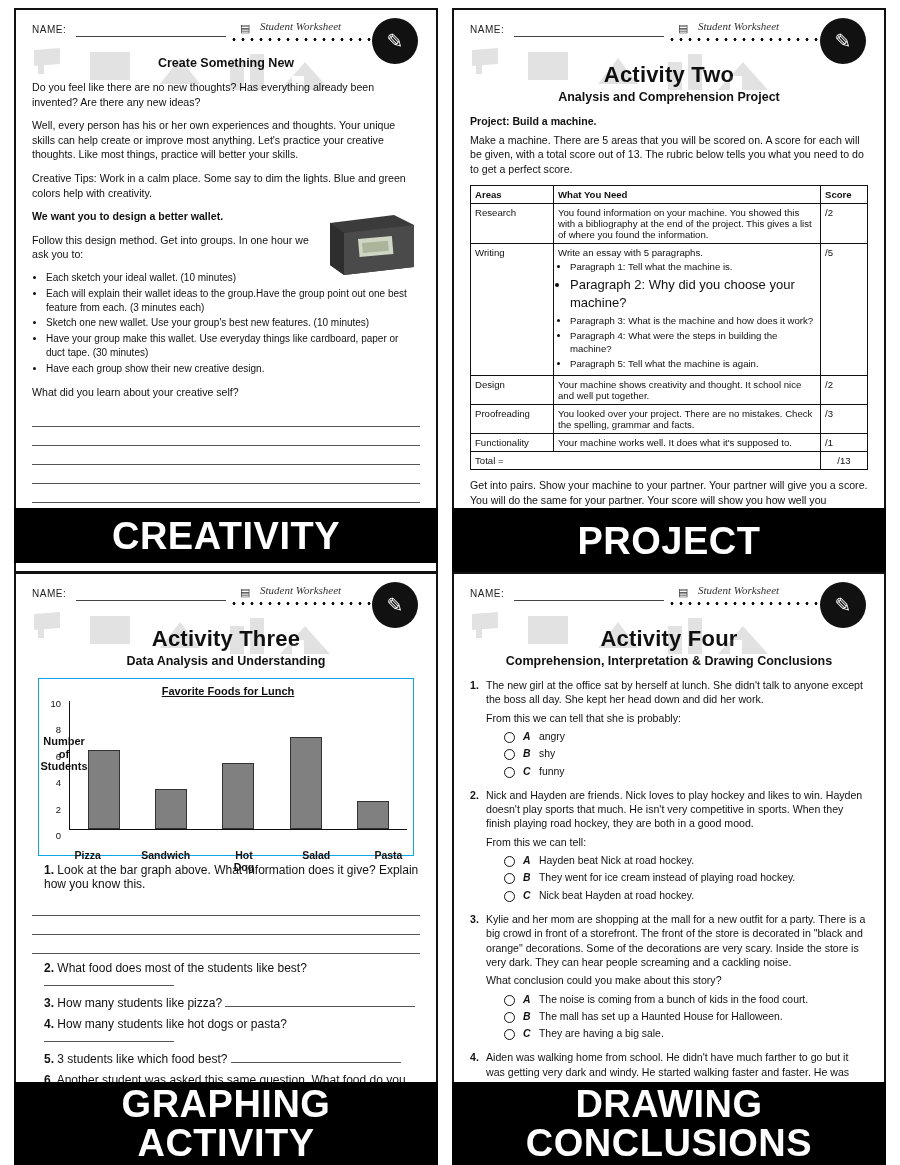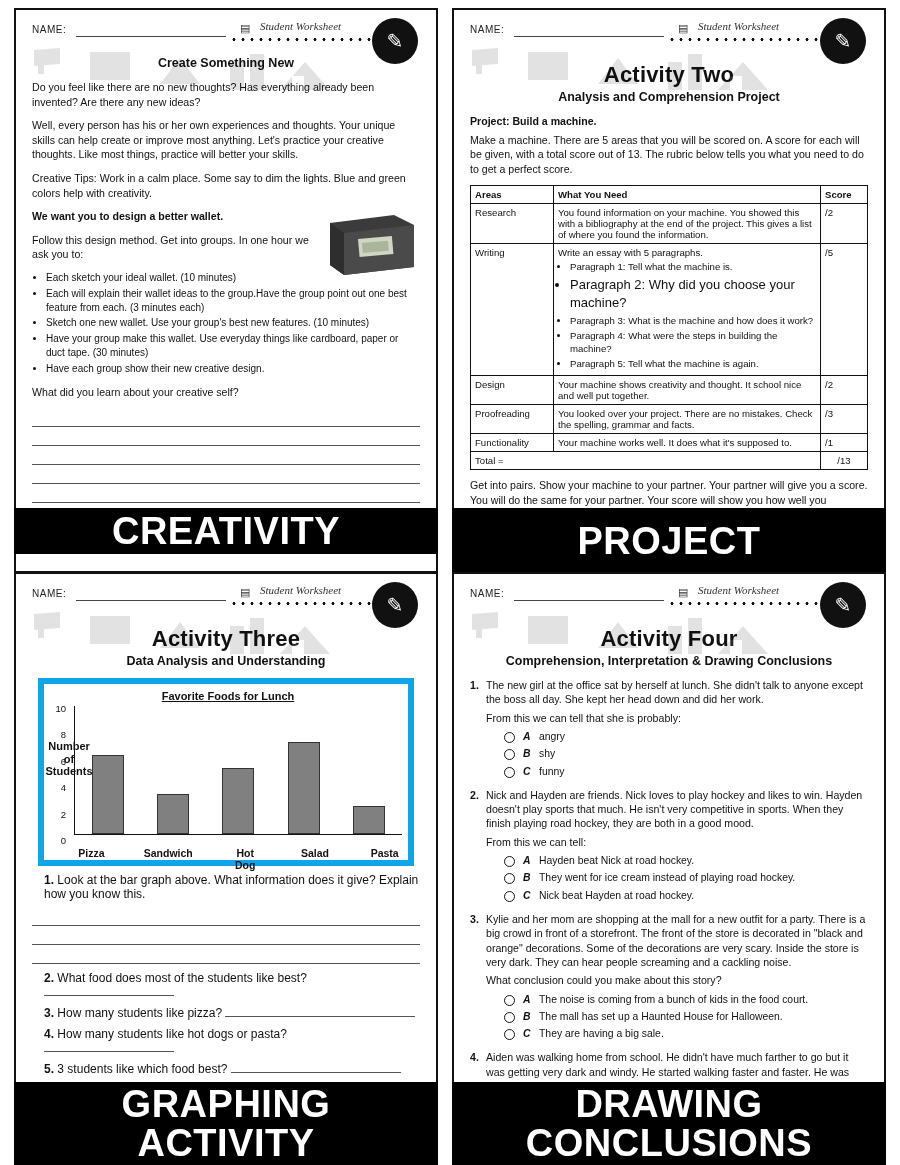--- a/index.html
+++ b/index.html
@@ -5,21 +5,21 @@
   html,body{margin:0;padding:0;background:#ffffff;}
   body{width:900px;height:1165px;font-family:"Liberation Sans",sans-serif;color:#111;}
   .page{position:relative;width:900px;height:1165px;}
   .quad{position:absolute;background:#fff;border:2px solid #111;box-sizing:border-box;overflow:hidden;}
   .q1{left:14px;top:8px;width:424px;height:565px;}
   .q2{left:452px;top:8px;width:434px;height:565px;}
   .q3{left:14px;top:572px;width:424px;height:585px;}
   .q4{left:452px;top:572px;width:434px;height:585px;}
 
   .banner{position:absolute;background:#000;color:#fff;display:flex;align-items:center;justify-content:center;text-align:center;font-weight:bold;letter-spacing:.5px;line-height:1.0;}
-  .b1{left:14px;top:508px;width:424px;height:46px;font-size:38px;}
+  .b1{left:14px;top:508px;width:424px;height:55px;font-size:38px;}
   .b2{left:452px;top:508px;width:434px;height:65px;font-size:38px;}
   .b3{left:14px;top:1082px;width:424px;height:83px;font-size:38px;flex-direction:column;}
   .b4{left:452px;top:1082px;width:434px;height:83px;font-size:38px;flex-direction:column;}
   .b3 div,.b4 div{line-height:1.02;}
 
   .inner{position:relative;padding:10px 16px 6px 16px;height:100%;box-sizing:border-box;}
 
   
   .hdr{position:relative;height:36px;}
   .nm{position:absolute;left:0;top:4px;font-size:10px;letter-spacing:.5px;color:#222;}
@@ -52,28 +52,28 @@
   .scorecol{width:38px;text-align:left;}
   .areacol{width:74px;}
   .totalrow td{border:none;text-align:right;font-size:9.6px;padding-top:2px;}
   .totalrow td.tbox{border:1px solid #111;text-align:center;width:38px;}
 
   table.scale{width:100%;border-collapse:collapse;font-size:9.4px;margin-top:6px;}
   table.scale th,table.scale td{border:1px solid #111;padding:3px 4px;vertical-align:top;}
   table.scale th{text-align:center;font-weight:bold;}
 
   
-  .chartbox{border:6px solid #0ea5e9;margin:4px 6px 4px 6px;padding:4px 0 2px 4px;position:relative;height:170px;}
+  .chartbox{border:1px solid #0ea5e9;margin:4px 6px 4px 6px;padding:4px 0 2px 4px;position:relative;height:170px;}
   .charttitle{text-align:center;font-weight:bold;font-size:11px;text-decoration:underline;margin:2px 0 4px 0;}
   .plot{position:relative;height:128px;margin-left:26px;margin-right:6px;border-left:1px solid #111;border-bottom:1px solid #111;}
   .yaxis{position:absolute;left:0;top:24px;width:26px;height:132px;}
   .yaxis span{position:absolute;right:4px;font-size:9.5px;transform:translateY(-50%);}
   .bars{position:absolute;left:0;right:0;bottom:0;top:0;display:flex;align-items:flex-end;justify-content:space-around;}
   .bar{width:30px;background:#808080;border:1px solid #333;}
-  .xlabels{display:flex;justify-content:space-around;margin-left:26px;margin-right:6px;margin-top:12px;gap:35px;}
+  .xlabels{display:flex;justify-content:space-around;margin-left:26px;margin-right:6px;margin-top:19px;gap:35px;}
   .xlabels span{font-size:10.5px;font-weight:bold;width:62px;text-align:center;}
   .ylabel{position:absolute;left:-6px;top:56px;width:62px;text-align:center;font-size:11px;font-weight:bold;line-height:1.15;}
   .ansline{border-bottom:1px solid #555;height:16px;}
   .numq{font-size:12px;margin:7px 0 0 12px;}
   .numq .n{font-weight:bold;}
   .dotfill{border-bottom:1px solid #555;display:inline-block;}
 
   
   ol.q4list{margin:0;padding:0;list-style:none;}
   ol.q4list>li{margin:0 0 9px 0;font-size:10.6px;line-height:1.36;position:relative;padding-left:16px;}

